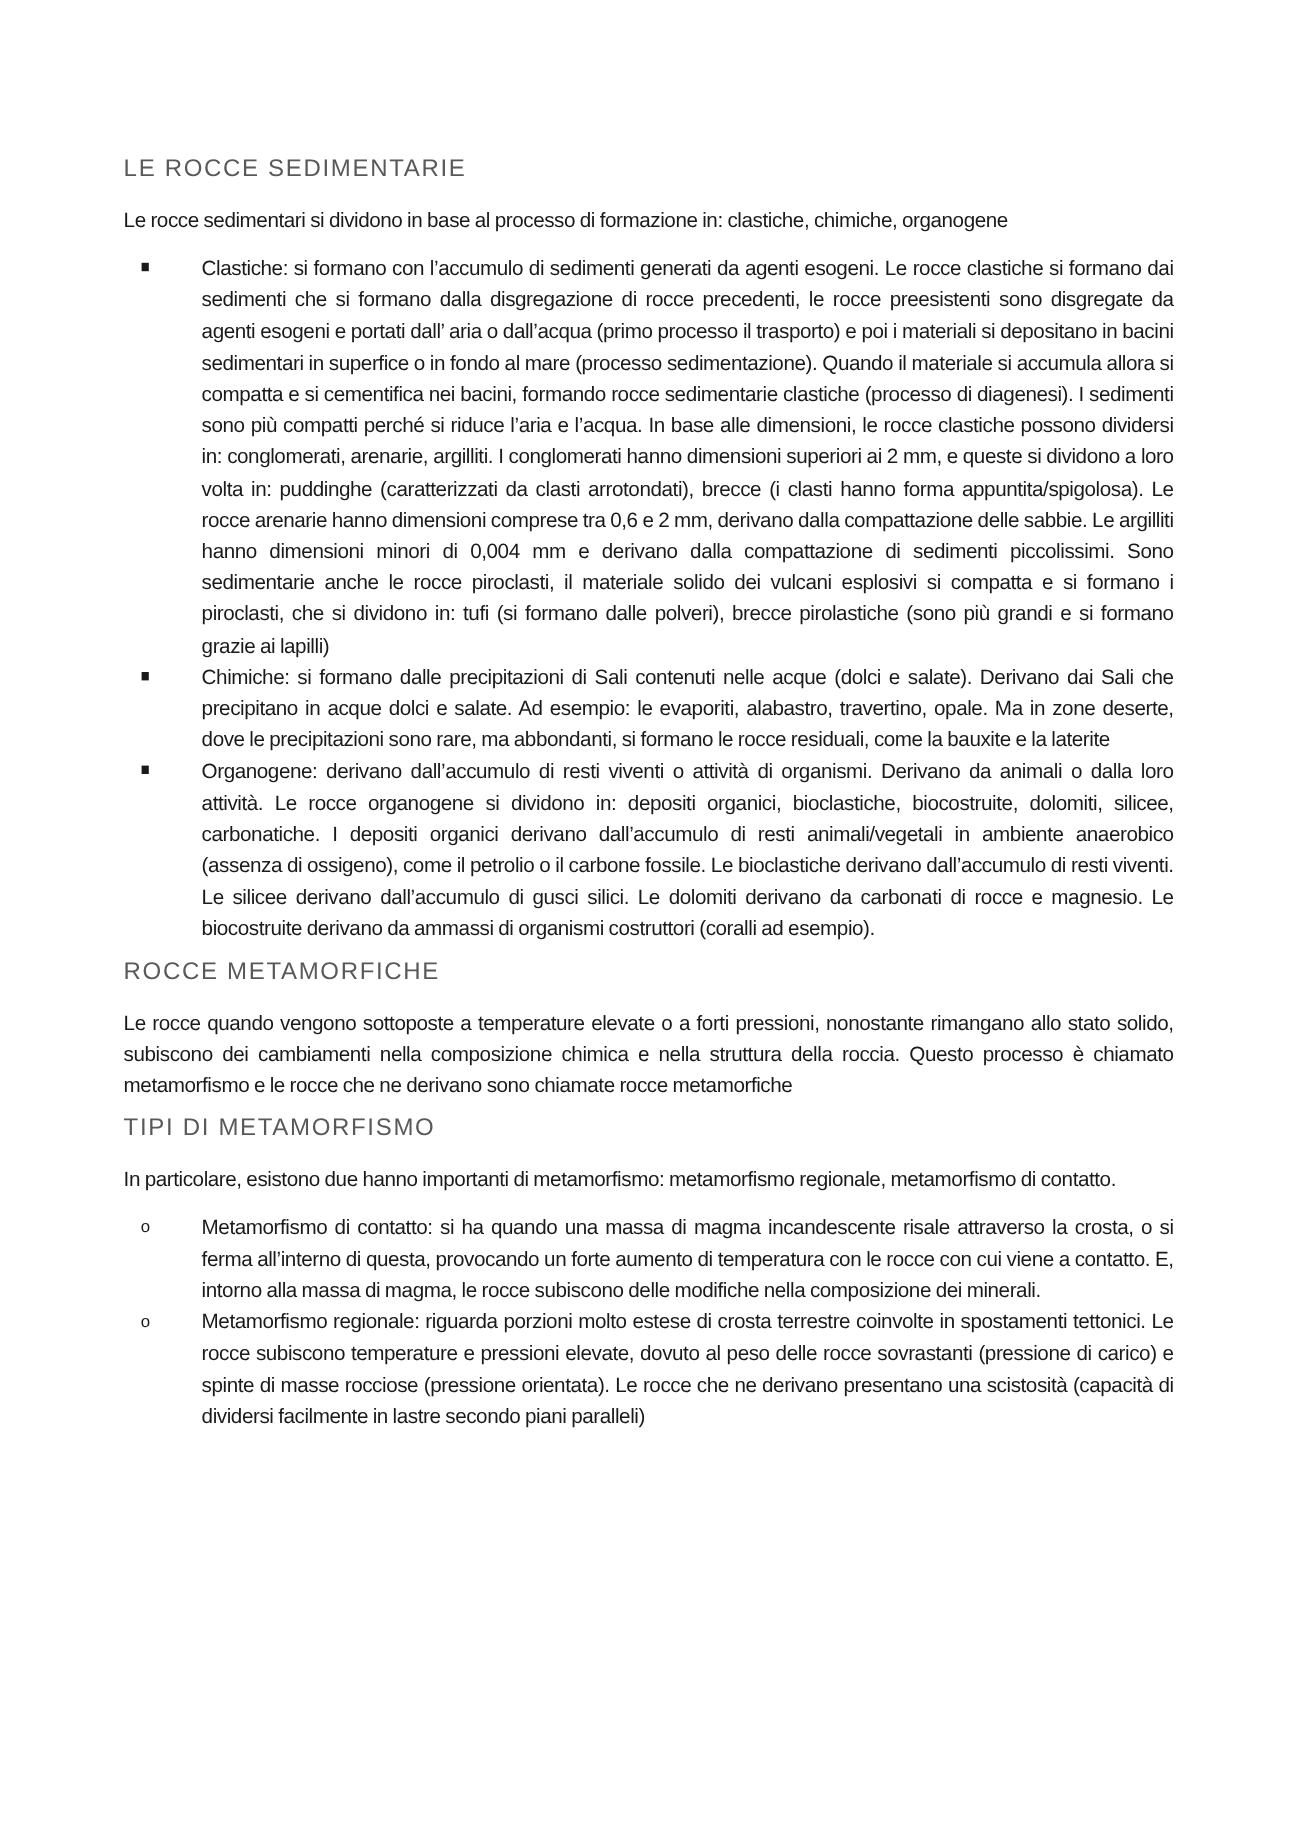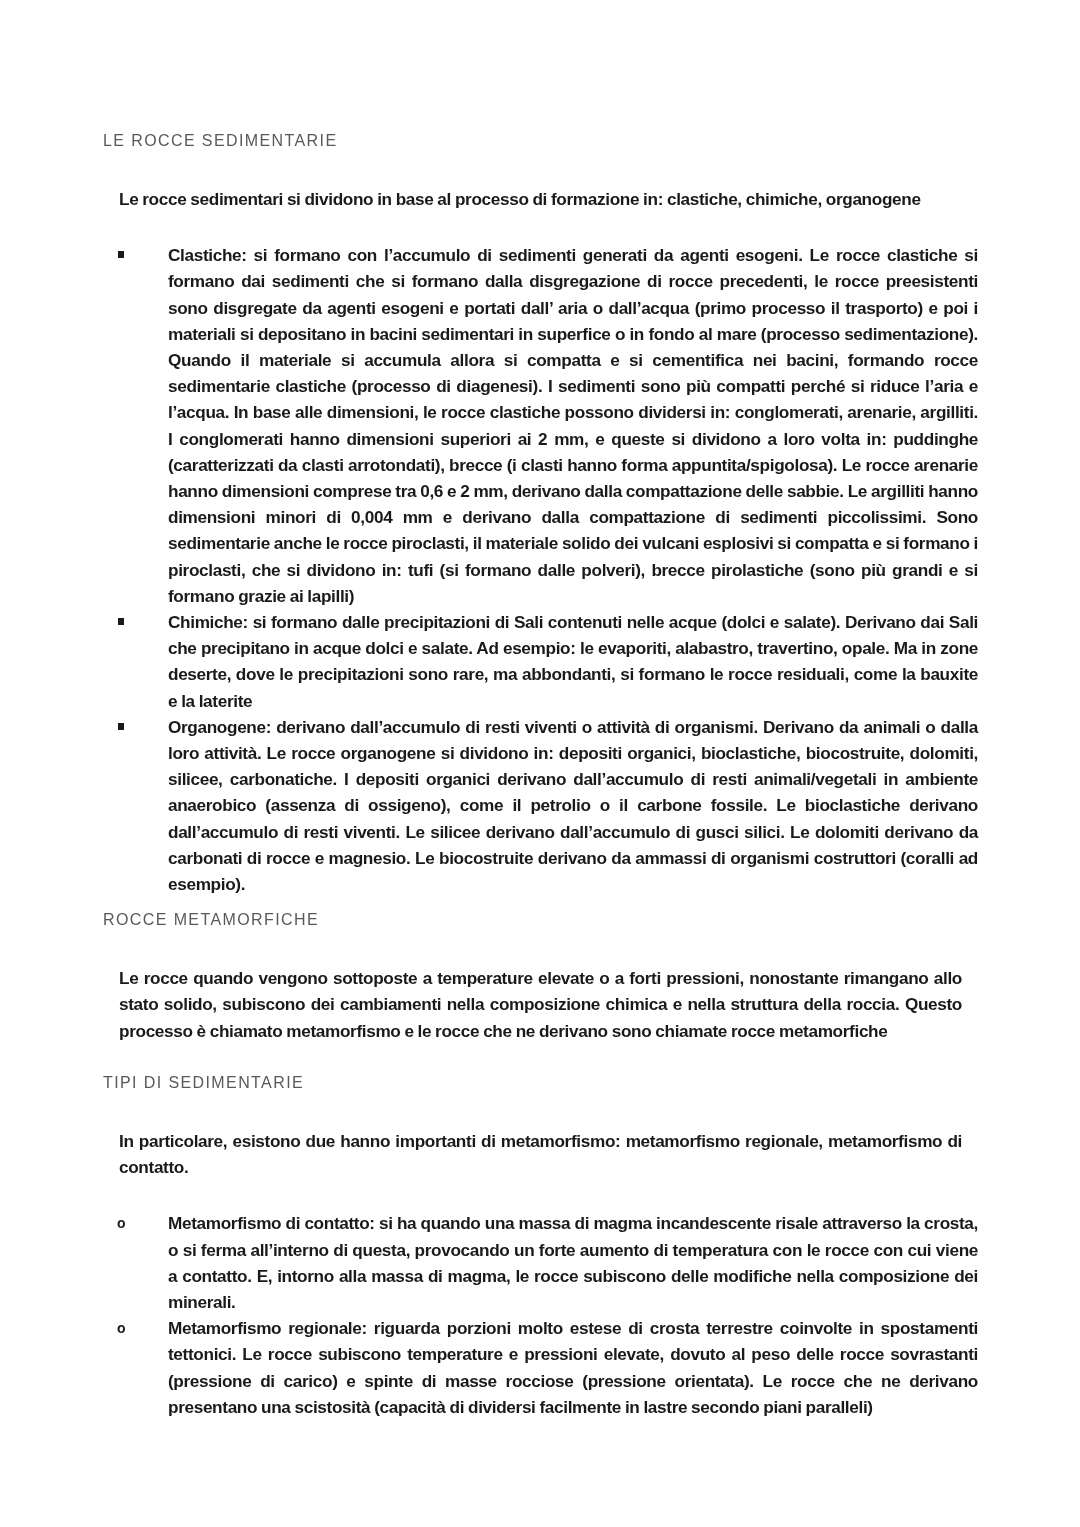--- a/index.html
+++ b/index.html
@@ -16,50 +16,48 @@
       color: #1a1a1a;
     }
     .page {
       position: absolute;
       left: 103px;
       top: 128px;
       width: 875px;
     }
     .heading {
       font-family: "Liberation Sans", sans-serif;
-      font-size: 16px;
+      font-size: 20px;
       letter-spacing: 1.4px;
       color: #595959;
       margin: 0;
       line-height: 26px;
       font-weight: normal;
     }
     .para {
       font-size: 17.2px;
       line-height: 26.2px;
-      margin: 16px;
+      margin: 0;
       text-align: justify;
       letter-spacing: -0.35px;
       word-spacing: -0.5px;
-      font-weight: bold;
     }
     .list {
       list-style: none;
       margin: 0;
       padding: 0;
     }
     .list li {
       position: relative;
       padding-left: 65px;
       font-size: 17.2px;
       line-height: 26.2px;
       text-align: justify;
       letter-spacing: -0.35px;
       word-spacing: -0.5px;
-      font-weight: bold;
     }
     .bullet {
       position: absolute;
       left: 0;
       top: 0;
       width: 36px;
       text-align: center;
       color: #1a1a1a;
     }
     .bullet-square::before {
@@ -102,21 +100,21 @@
       <span>Organogene: derivano dall’accumulo di resti viventi o attività di organismi. Derivano da animali o dalla loro attività. Le rocce organogene si dividono in: depositi organici, bioclastiche, biocostruite, dolomiti, silicee, carbonatiche. I depositi organici derivano dall’accumulo di resti animali/vegetali in ambiente anaerobico (assenza di ossigeno), come il petrolio o il carbone fossile. Le bioclastiche derivano dall’accumulo di resti viventi. Le silicee derivano dall’accumulo di gusci silici. Le dolomiti derivano da carbonati di rocce e magnesio. Le biocostruite derivano da ammassi di organismi costruttori (coralli ad esempio).</span>
     </li>
   </ul>
 
   <div class="gap-s"></div>
   <h2 class="heading">ROCCE METAMORFICHE</h2>
   <div class="gap-h1"></div>
   <p class="para">Le rocce quando vengono sottoposte a temperature elevate o a forti pressioni, nonostante rimangano allo stato solido, subiscono dei cambiamenti nella composizione chimica e nella struttura della roccia. Questo processo è chiamato metamorfismo e le rocce che ne derivano sono chiamate rocce metamorfiche</p>
 
   <div class="gap-s"></div>
-  <h2 class="heading">TIPI DI SEDIMENTARIE</h2>
+  <h2 class="heading">TIPI DI METAMORFISMO</h2>
   <div class="gap-h1"></div>
   <p class="para">In particolare, esistono due hanno importanti di metamorfismo: metamorfismo regionale, metamorfismo di contatto.</p>
   <div class="gap-h2"></div>
 
   <ul class="list">
     <li>
       <span class="bullet bullet-circle">o</span>
       <span>Metamorfismo di contatto: si ha quando una massa di magma incandescente risale attraverso la crosta, o si ferma all’interno di questa, provocando un forte aumento di temperatura con le rocce con cui viene a contatto. E, intorno alla massa di magma, le rocce subiscono delle modifiche nella composizione dei minerali.</span>
     </li>
     <li>

